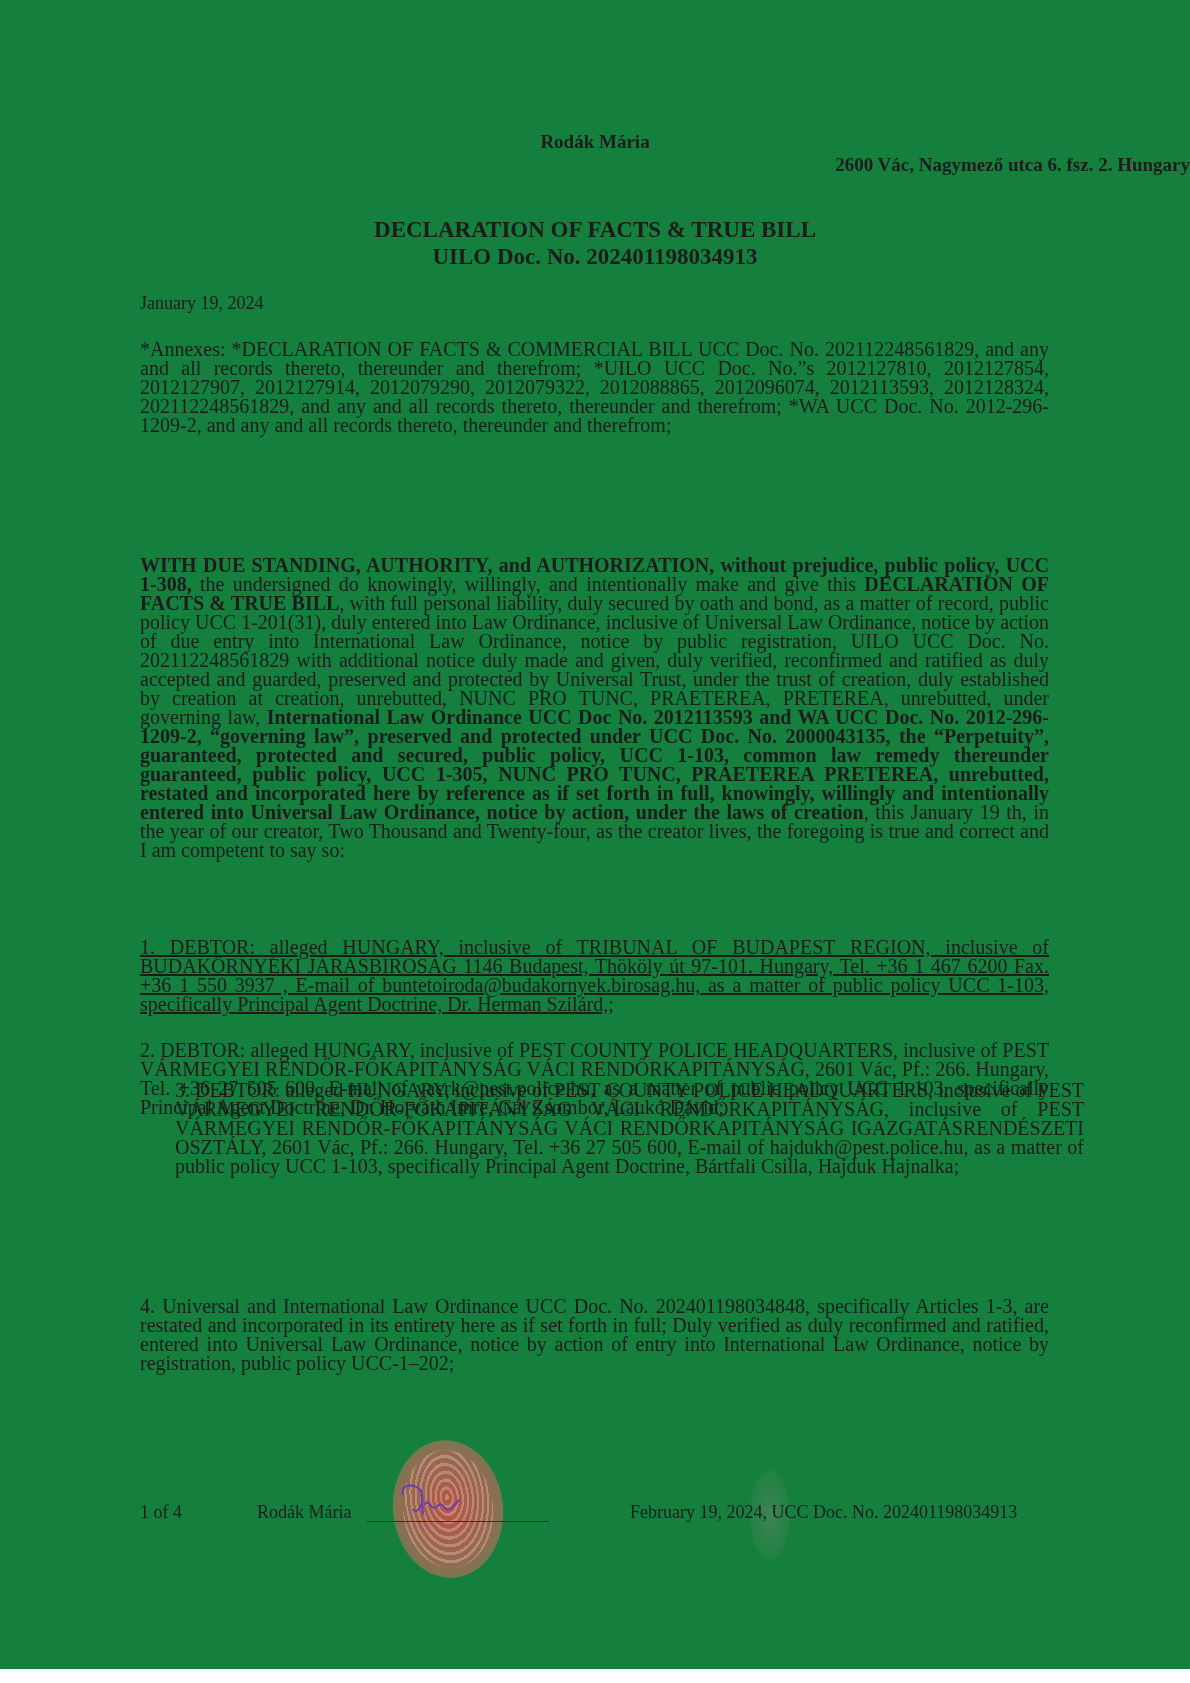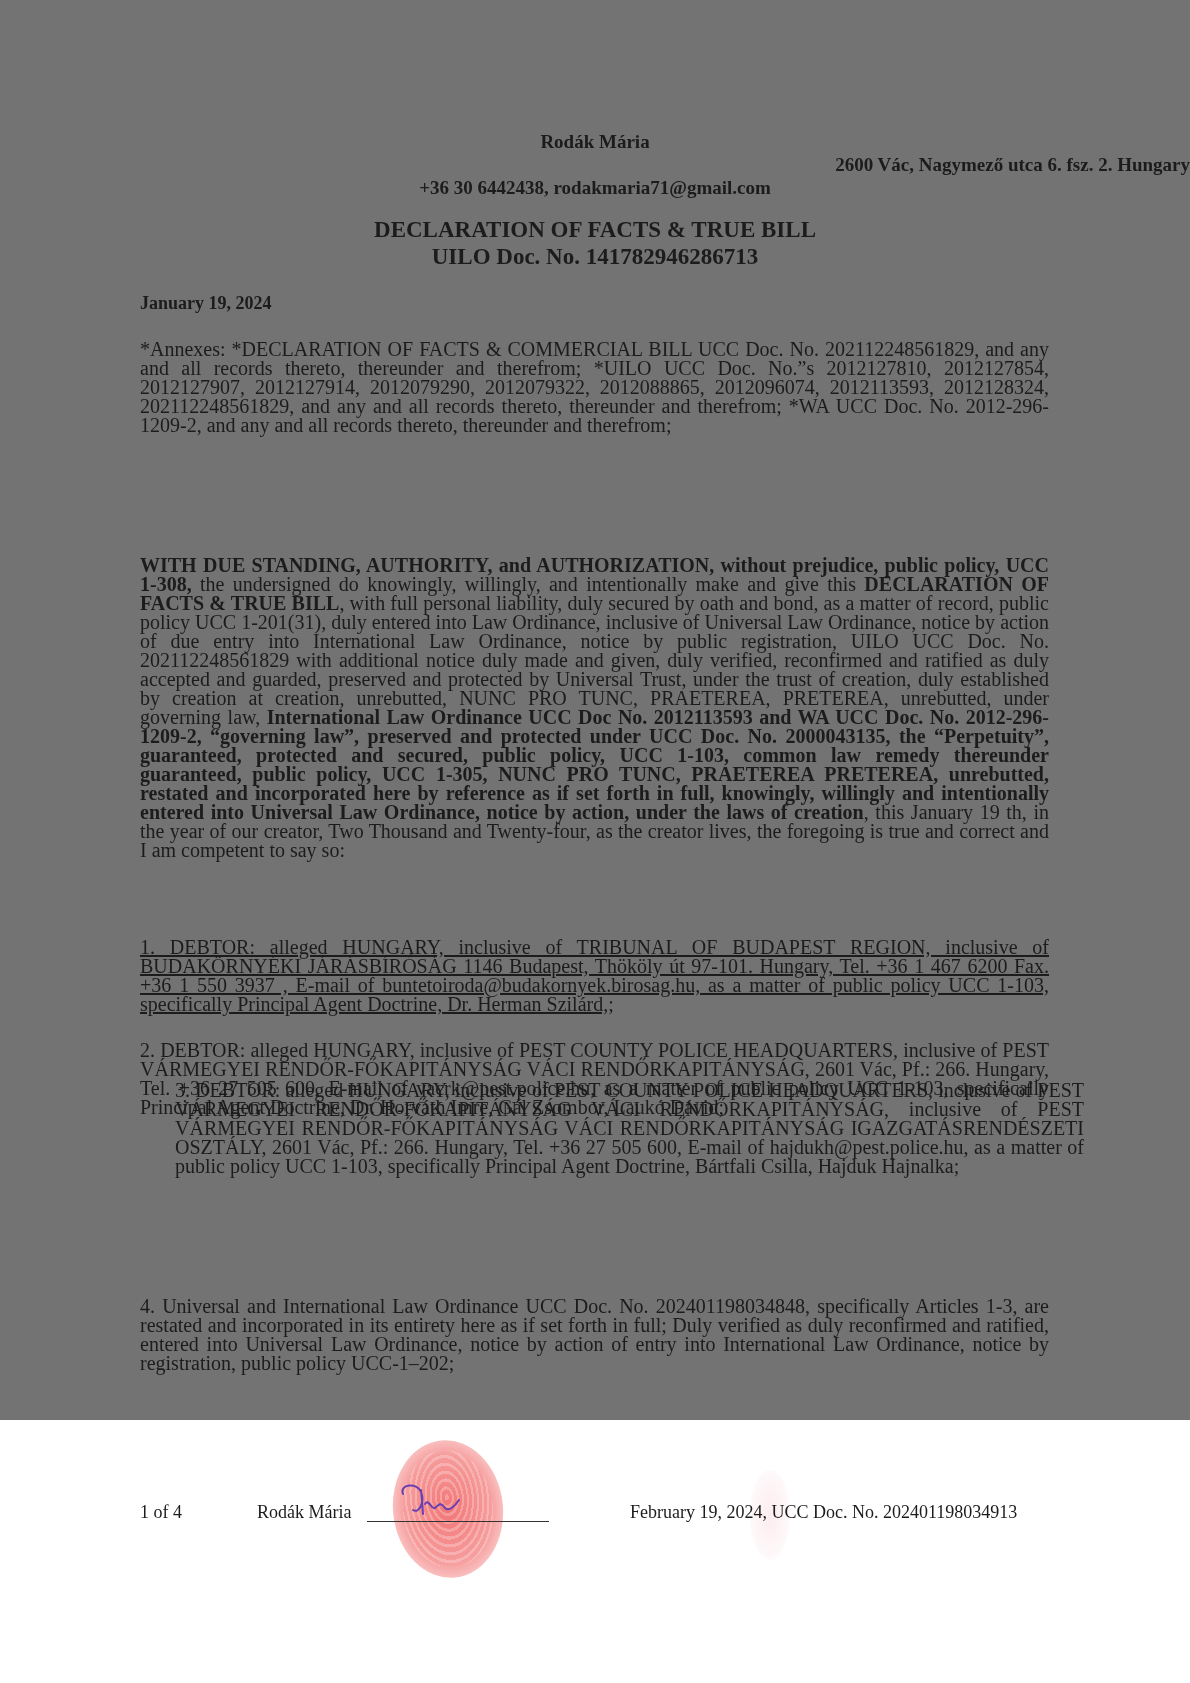--- a/index.html
+++ b/index.html
@@ -1,25 +1,25 @@
 <!DOCTYPE html>
 <html><head>
 <meta charset="utf-8">
 <style>
   html, body { margin:0; padding:0; background:#ffffff; }
   body { width:1190px; height:1683px; position:relative; overflow:hidden;
          font-family:"Liberation Serif", "DejaVu Serif", serif; color:#1c1c1c; }
-  .page { position:absolute; left:0; top:0; width:1190px; height:1420px; background:#737373; }
+  .page { position:absolute; left:0; top:0; width:1190px; height:1669px; background:#15803d; }
   .header { position:absolute; left:0; width:1190px; text-align:center; font-weight:bold; }
   .h-name { top:130px; font-size:19px; line-height:24px; }
   .h-addr { top:153px; font-size:19px; line-height:24px;text-align:right; }
   .h-contact { top:176px; font-size:19px; line-height:24px; }
   .h-title { top:216px; font-size:23px; line-height:28px; }
   .h-doc { top:243px; font-size:23px; line-height:28px; }
-  .date { position:absolute; left:140px; top:293px; font-size:18px; font-weight:bold; }
+  .date { position:absolute; left:140px; top:293px; font-size:18px; font-weight:normal; }
   .para { position:absolute; left:140px; width:909px; font-size:20px; line-height:19px; text-align:justify; }
   .p-annex { top:340px; }
   .p-restated { top:509px; }
   .p-main { top:556px; }
   .p-d1 { top:938px;text-decoration:underline; }
   .p-d2 { top:1041px; }
   .p-d3 { top:1081px;margin-left:35px; }
   .p-4 { top:1297px; }
   .para b { font-weight:bold; }
   .footer { position:absolute; top:1502px; font-size:18px; }
@@ -36,23 +36,22 @@
   .stain { position:absolute; left:750px; top:1470px; width:40px; height:90px; border-radius:50%;
     background: radial-gradient(ellipse, rgba(240,150,170,0.18), rgba(255,255,255,0)); }
 </style>
 </head>
 <body>
 
 <div class="page">
 
   <div class="header h-name">Rodák Mária</div>
   <div class="header h-addr">2600 Vác, Nagymező utca 6. fsz. 2. Hungary</div>
-  <div class="header h-contact">+36 30 6442438, rodakmaria71@gmail.com</div>
   <div class="header h-title">DECLARATION OF FACTS &amp; TRUE BILL</div>
-  <div class="header h-doc">UILO Doc. No. 141782946286713</div>
+  <div class="header h-doc">UILO Doc. No. 202401198034913</div>
 
   <div class="date">January 19, 2024</div>
 
   <div class="para p-annex">*Annexes: *DECLARATION OF FACTS &amp; COMMERCIAL BILL UCC Doc. No. 202112248561829, and any and all records thereto, thereunder and therefrom; *UILO UCC Doc. No.”s 2012127810, 2012127854, 2012127907, 2012127914, 2012079290, 2012079322, 2012088865, 2012096074, 2012113593, 2012128324, 202112248561829, and any and all records thereto, thereunder and therefrom; *WA UCC Doc. No. 2012-296-1209-2, and any and all records thereto, thereunder and therefrom;</div>
 
   <div class="para p-main">
     <b>WITH DUE STANDING, AUTHORITY, and AUTHORIZATION, without prejudice, public policy, UCC 1-308,</b><span> the undersigned do knowingly, willingly, and intentionally make and give this </span><b>DECLARATION OF FACTS &amp; TRUE BILL</b><span>, with full personal liability, duly secured by oath and bond, as a matter of record, public policy UCC 1-201(31), duly entered into Law Ordinance, inclusive of Universal Law Ordinance, notice by action of due entry into International Law Ordinance, notice by public registration, UILO UCC Doc. No. 202112248561829 with additional notice duly made and given, duly verified, reconfirmed and ratified as duly accepted and guarded, preserved and protected by Universal Trust, under the trust of creation, duly established by creation at creation, unrebutted, NUNC PRO TUNC, PRAETEREA, PRETEREA, unrebutted, under governing law, </span><b>International Law Ordinance UCC Doc No. 2012113593 and WA UCC Doc. No. 2012-296-1209-2, “governing law”, preserved and protected under UCC Doc. No. 2000043135, the “Perpetuity”, guaranteed, protected and secured, public policy, UCC 1-103, common law remedy thereunder guaranteed, public policy, UCC 1-305, NUNC PRO TUNC, PRAETEREA PRETEREA, unrebutted, restated and incorporated here by reference as if set forth in full, knowingly, willingly and intentionally entered into Universal Law Ordinance, notice by action, under the laws of creation</b><span>, this January 19 th, in the year of our creator, Two Thousand and Twenty-four, as the creator lives, the foregoing is true and correct and I am competent to say so:</span>
   </div>
 
   <div class="para p-d1">1. DEBTOR: alleged HUNGARY, inclusive of TRIBUNAL OF BUDAPEST REGION, inclusive of BUDAKÖRNYÉKI JÁRÁSBÍRÓSÁG 1146 Budapest, Thököly út 97-101. Hungary, Tel. +36 1 467 6200  Fax. +36 1 550 3937 , E-mail of buntetoiroda@budakornyek.birosag.hu, as a matter of public policy UCC 1-103, specifically Principal Agent Doctrine, Dr. Herman Szilárd,;</div>

